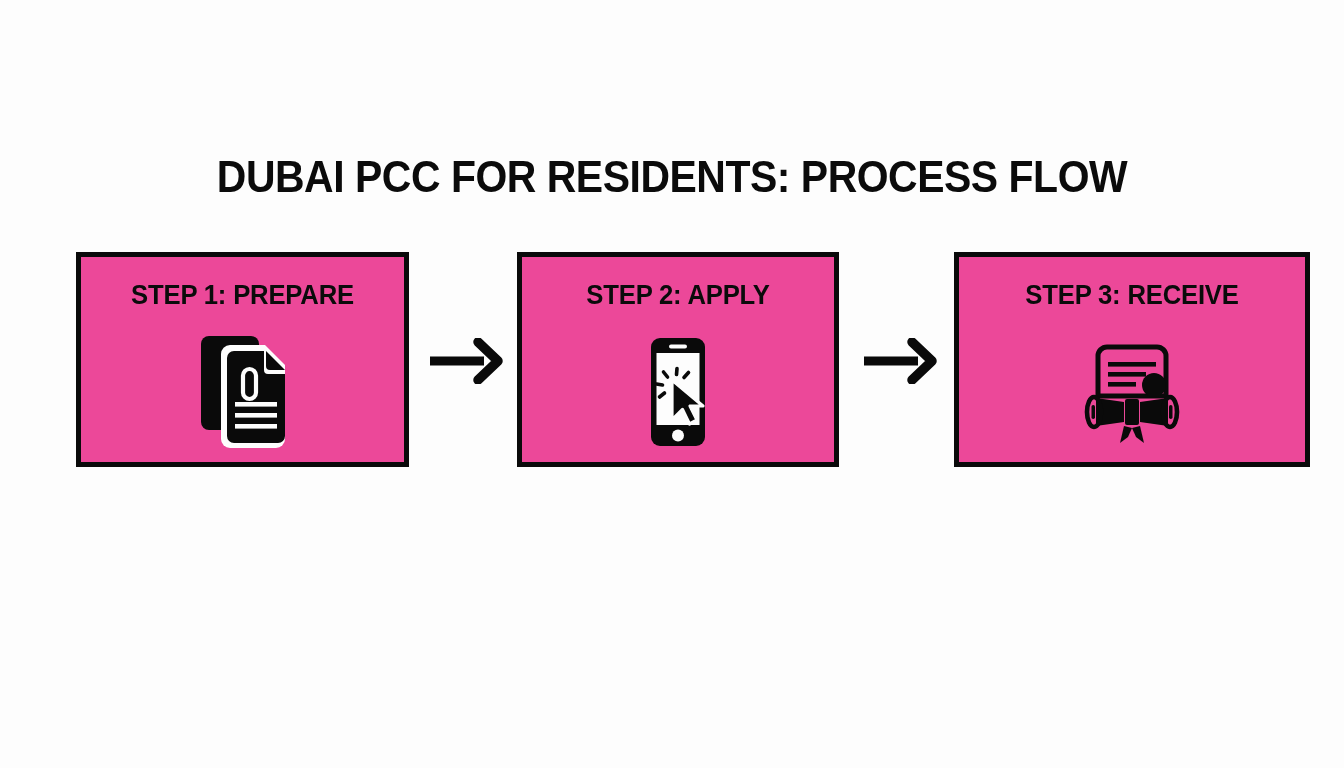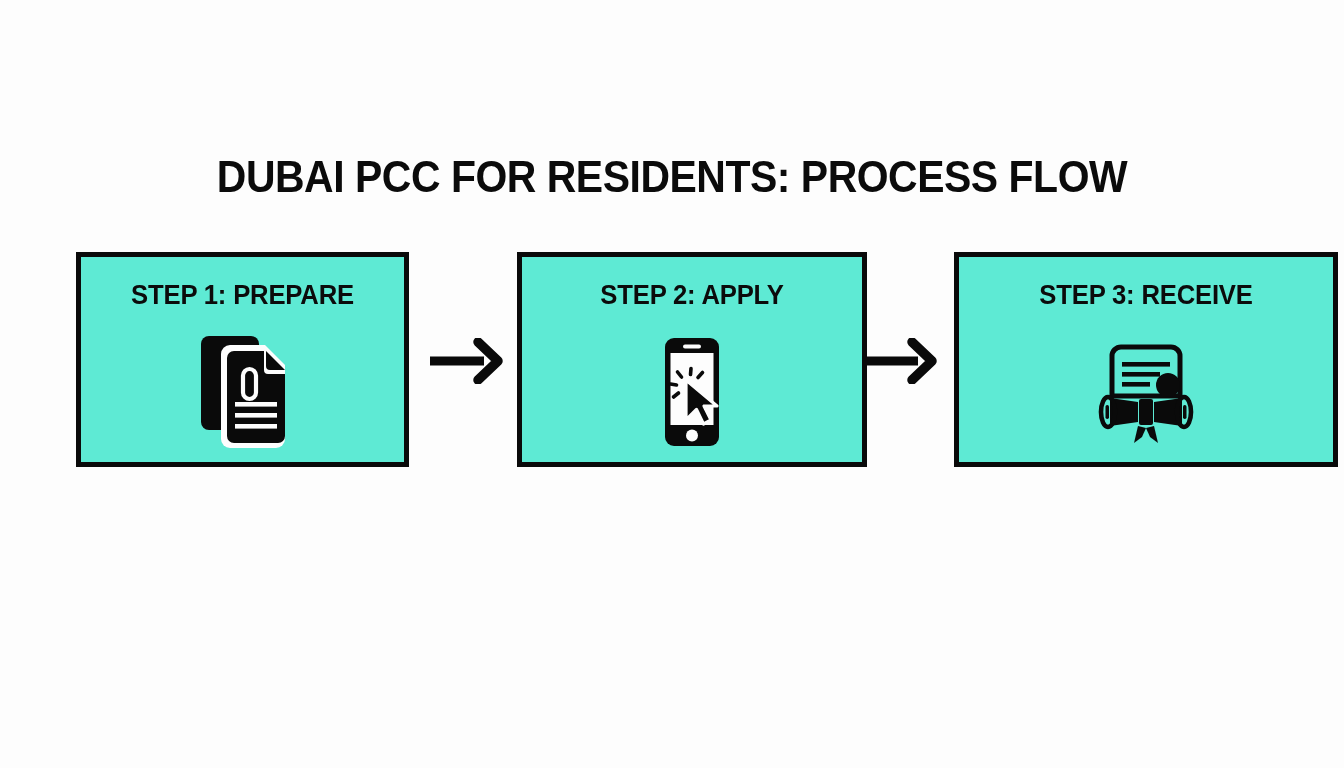--- a/index.html
+++ b/index.html
@@ -40,27 +40,27 @@
     white-space: nowrap;
     transform: scaleX(0.93);
     transform-origin: center center;
   }
 
   
   .step-box {
     position: absolute;
     box-sizing: border-box;
     border: 5px solid #0a0a0a;
-    background: #5eead4;
+    background: #ec4899;
     top: 252px;
     height: 215px;
   }
   .step-box.b1 { left: 76px;  width: 333px; }
-  .step-box.b2 { left: 517px; width: 350px; }
-  .step-box.b3 { left: 954px; width: 384px; }
+  .step-box.b2 { left: 517px; width: 322px; }
+  .step-box.b3 { left: 954px; width: 356px; }
 
   .step-label {
     position: absolute;
     left: 0;
     right: 0;
     top: 23px;
     text-align: center;
     font-family: "Liberation Sans", sans-serif;
     font-weight: 700;
     font-size: 27px;

